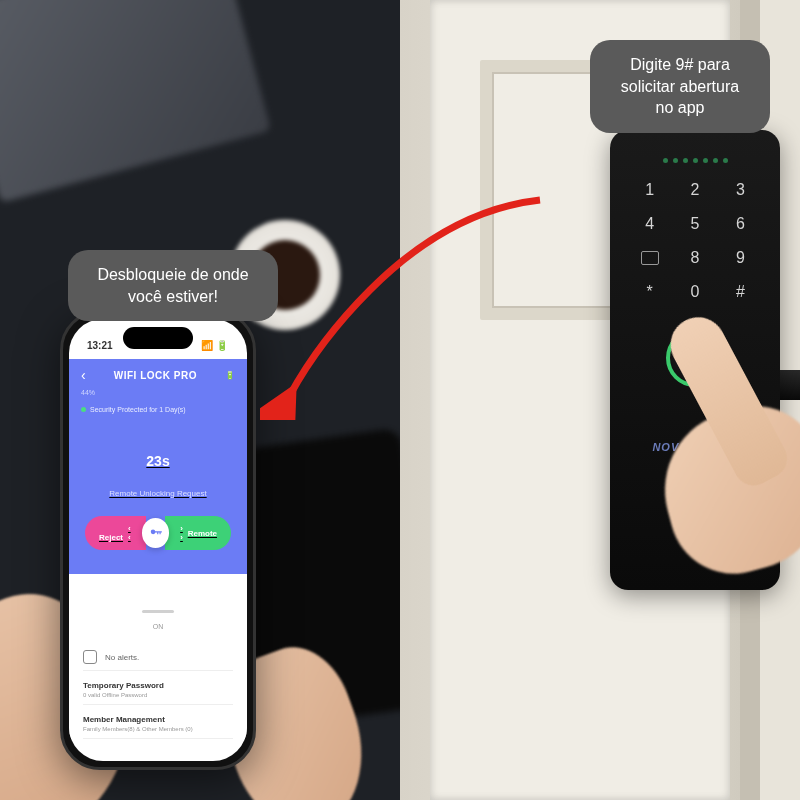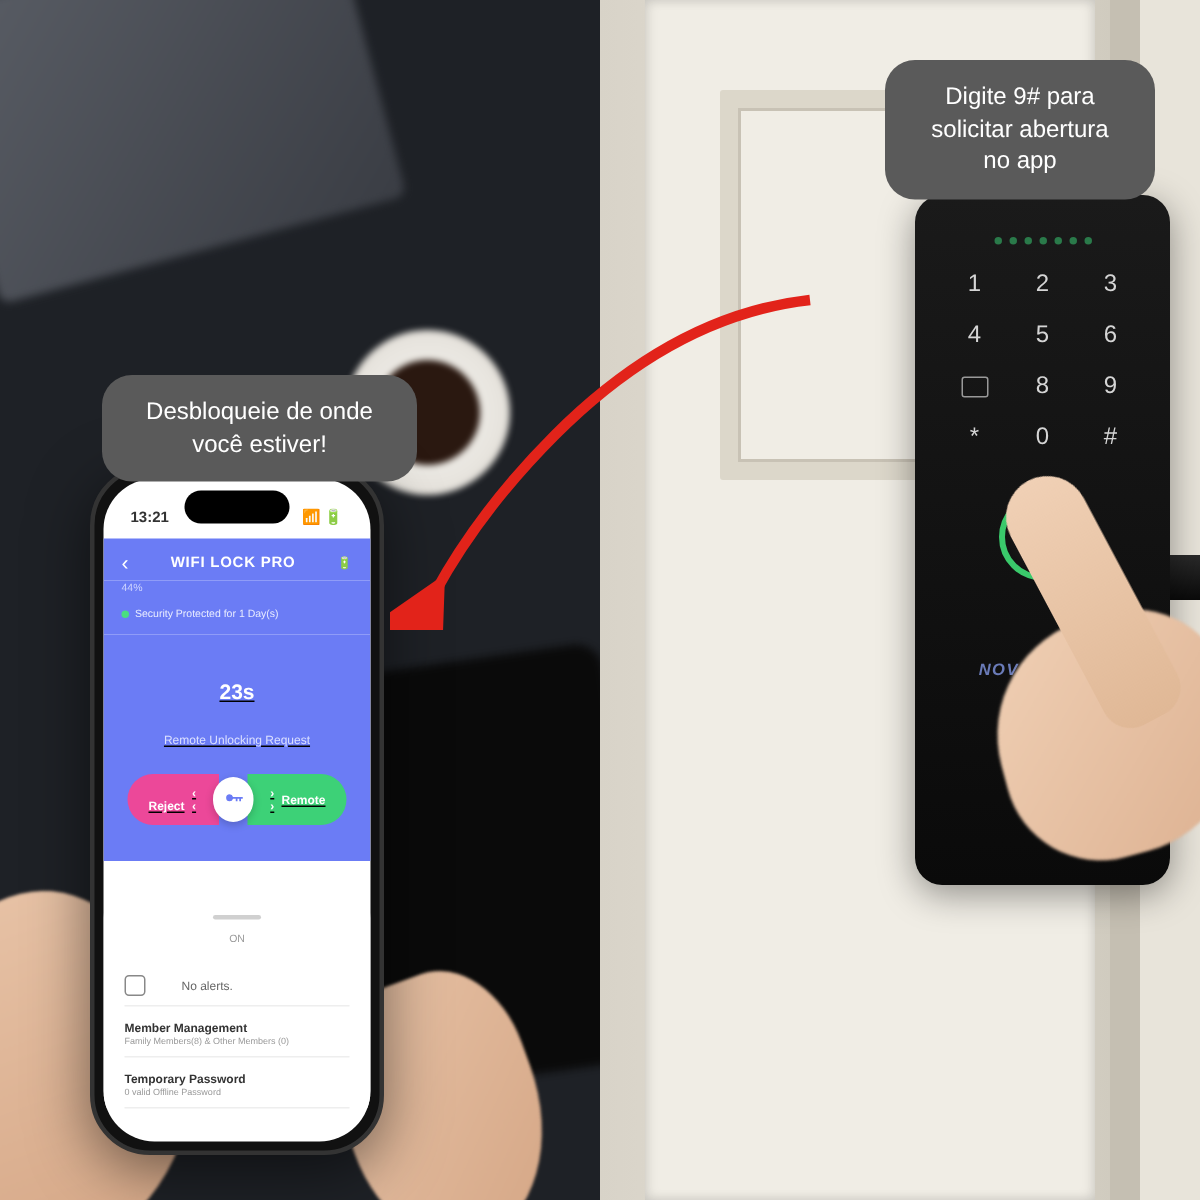--- a/index.html
+++ b/index.html
@@ -25,21 +25,21 @@
   .countdown { color: #fff; font-size: 14px; font-weight: 600; }
   .sub-text { color: #dbe0ff; font-size: 8px; margin-top: 20px; }
   .slider { display: flex; align-items: center; justify-content: center; margin-top: 18px; gap: 0; }
   .reject-btn { background: #ec4899; color: #fff; padding: 8px 14px; border-radius: 20px 0 0 20px; font-size: 8px; font-weight: 600; display: flex; align-items: flex-end; gap: 4px; }
   .agree-btn { background: #3dd177; color: #fff; padding: 8px 14px; border-radius: 0 20px 20px 0; font-size: 8px; font-weight: 600; display: flex; align-items: center; gap: 4px; }
   .knob { width: 30px; height: 30px; background: #fff; border-radius: 50%; display: flex; align-items: center; justify-content: center; margin: 0 -4px; z-index: 2; box-shadow: 0 2px 6px rgba(0,0,0,.2); }
   .knob svg { width: 14px; height: 14px; }
   .bottom-sheet { background: #fff; border-radius: 18px 18px 0 0; padding: 16px 14px 0; margin-top: 20px; }
   .sheet-handle { width: 32px; height: 3px; background: #d0d0d0; border-radius: 2px; margin: 0 auto 10px; }
   .on-label { text-align: center; font-size: 7px; color: #999; margin-bottom: 14px; }
-  .alert-row { display: flex; align-items: center; gap: 24px; font-size: 8px; color: #666; padding: 6px 0; border-bottom: 1px solid #eee; text-align: right; }
+  .alert-row { display: flex; align-items: center; gap: 8px; font-size: 8px; color: #666; padding: 6px 0; border-bottom: 1px solid #eee; text-align: right; }
   .alert-row .ic { width: 14px; height: 14px; border: 1.5px solid #888; border-radius: 3px; flex-shrink: 0; }
   .section { padding: 10px 0 6px; border-bottom: 1px solid #eee; }
   .sec-title { font-size: 8px; font-weight: 600; color: #333; margin-bottom: 2px; }
   .sec-sub { font-size: 6px; color: #999; }
   .hand-left { position: absolute; bottom: -40px; left: -70px; width: 200px; height: 240px; background: linear-gradient(135deg, #e8c4a8, #d4a584); border-radius: 40% 60% 50% 50%; transform: rotate(25deg); z-index: 5; filter: blur(1px); }
   .hand-right-phone { position: absolute; bottom: -30px; right: 40px; width: 130px; height: 180px; background: linear-gradient(135deg, #e8c4a8, #d4a584); border-radius: 50% 40% 60% 50%; transform: rotate(-20deg); z-index: 5; filter: blur(1px); }
 
   .right-panel { width: 400px; height: 800px; background: #e8e4da; position: relative; overflow: hidden; }
   .door-frame { position: absolute; top: 0; bottom: 0; left: 0; width: 360px; background: linear-gradient(90deg, #d8d3c8 0%, #e5e0d5 50%, #d0cbbf 100%); border-right: 20px solid #c5bfb2; }
   .door-panel { position: absolute; left: 30px; top: 0; bottom: 0; width: 300px; background: #f0ede5; box-shadow: inset 2px 0 8px rgba(0,0,0,.1), inset -2px 0 8px rgba(0,0,0,.1); }
@@ -115,26 +115,26 @@
           </div>
         </div>
         <div class="bottom-sheet">
           <div class="sheet-handle"></div>
           <div class="on-label">ON</div>
           <div class="alert-row">
             <span class="ic"></span>
             <span>No alerts.</span>
           </div>
           <div class="section">
+            <div class="sec-title">Temporary Password</div>
+            <div class="sec-sub">0 valid Offline Password</div>
+          </div>
+          <div class="section">
             <div class="sec-title">Member Management</div>
             <div class="sec-sub">Family Members(8) &amp; Other Members (0)</div>
-          </div>
-          <div class="section">
-            <div class="sec-title">Temporary Password</div>
-            <div class="sec-sub">0 valid Offline Password</div>
           </div>
         </div>
       </div>
     </div>
   </div>
 
   <div class="right-panel">
     <div class="door-frame">
       <div class="door-panel">
         <div class="molding"></div>

